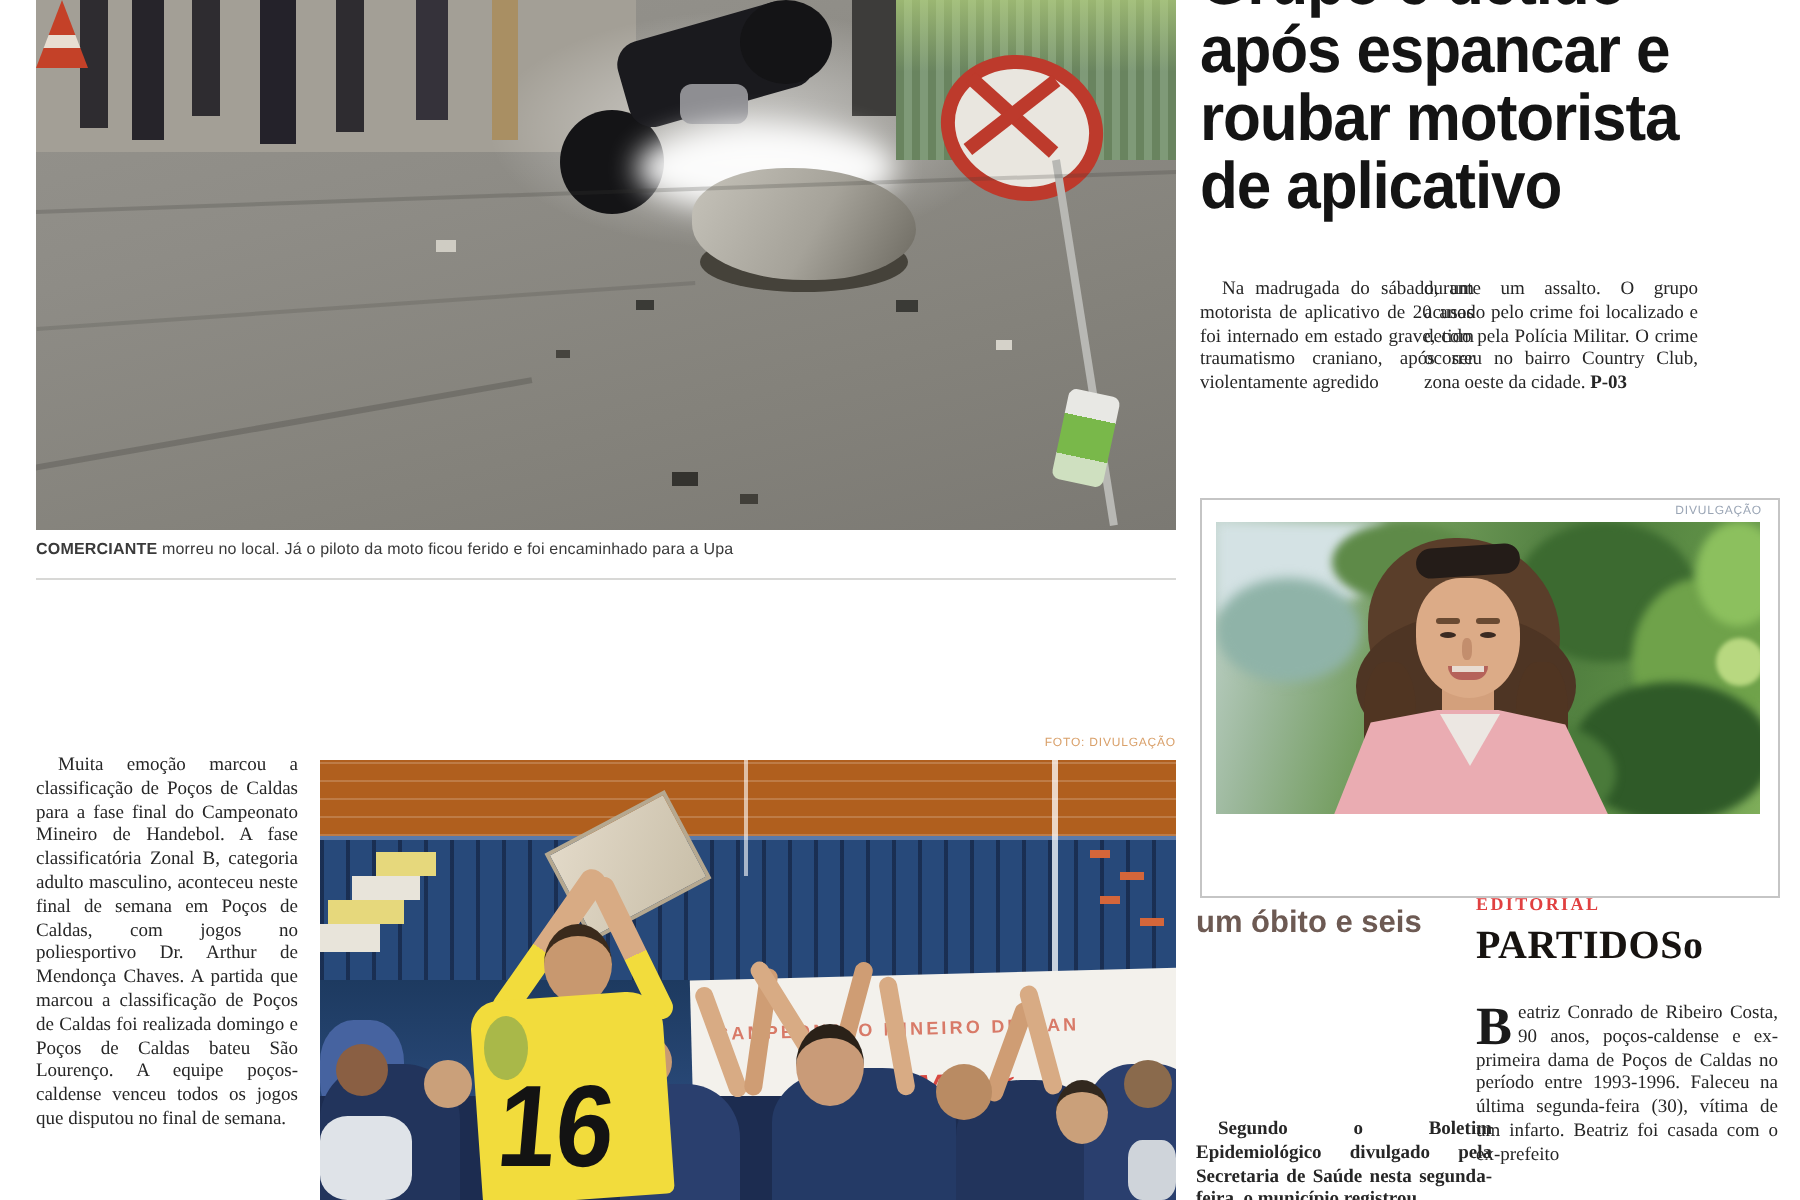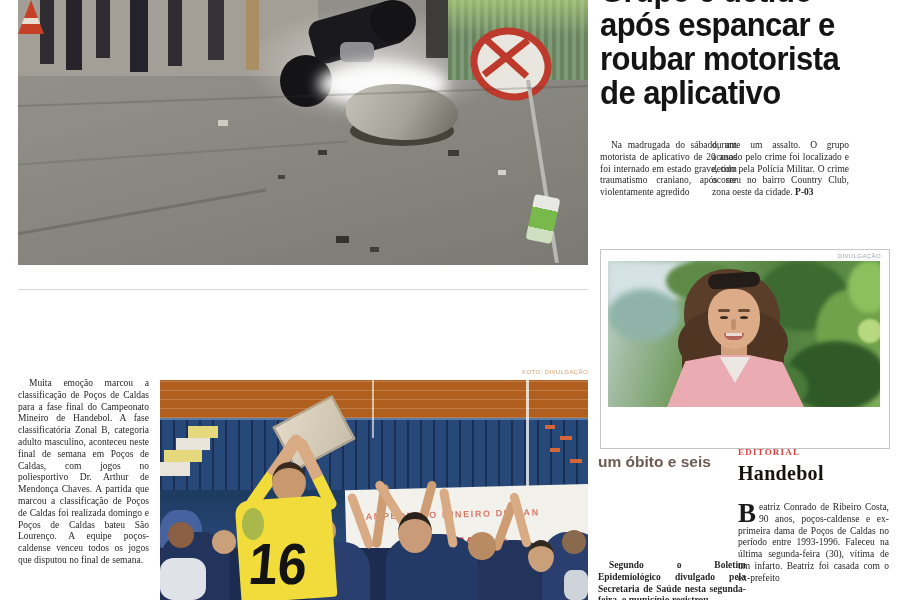--- a/index.html
+++ b/index.html
@@ -77,20 +77,23 @@
     <div class="shape" style="left:200px;top:120px;width:10px;height:6px;background:#cfccc3;"></div>
     <div class="shape" style="left:480px;top:170px;width:8px;height:5px;background:#d5d2c9;"></div>
 
     <div class="shape" style="left:-5px;top:95px;width:580px;height:2px;background:rgba(60,60,55,0.22);transform:rotate(-2deg);"></div>
     <div class="shape" style="left:0;top:152px;width:330px;height:2px;background:rgba(60,60,55,0.18);transform:rotate(-4deg);"></div>
     <div class="shape" style="left:-20px;top:212px;width:270px;height:3px;background:rgba(40,40,38,0.22);transform:rotate(-10deg);"></div>
 
     <div class="shape" style="left:512px;top:196px;width:26px;height:46px;border-radius:4px;background:linear-gradient(#e8e8e4 0 28%,#79b84a 28% 72%,#cfe0c0 72%);transform:rotate(12deg);"></div>
   </div>
 
+  <div class="abs caption" style="left:18px;top:270px;width:570px;">
+    <b>COMERCIANTE</b><span> morreu no local. Já o piloto da moto ficou ferido e foi encaminhado para a Upa</span>
+  </div>
   <div class="abs rule" style="left:18px;top:289px;width:570px;"></div>
 
 
   <div class="abs serif bodytxt indent" style="left:18px;top:378px;width:131px;height:222px;overflow:hidden;">Muita emoção marcou a classificação de Poços de Caldas para a fase final do Campeonato Mineiro de Handebol. A fase classificatória Zonal B, categoria adulto masculino, aconteceu neste final de semana em Poços de Caldas, com jogos no poliesportivo Dr. Arthur de Mendonça Chaves. A partida que marcou a classificação de Poços de Caldas foi realizada domingo e Poços de Caldas bateu São Lourenço. A equipe poços-caldense venceu todos os jogos que disputou no final de semana.</div>
 
   <div class="abs credit" style="left:160px;top:369px;width:428px;text-align:right;color:#d9a06a;">FOTO: DIVULGAÇÃO</div>
 
   <div class="abs photo" style="left:160px;top:380px;width:428px;height:220px;background:#27497a;">
     <div class="shape" style="left:0;top:0;width:428px;height:38px;background:#b05f1e;"></div>
     <div class="shape" style="left:0;top:0;width:428px;height:38px;background:repeating-linear-gradient(0deg,rgba(255,255,255,0.18) 0 1px,transparent 1px 9px);"></div>
@@ -194,18 +197,18 @@
       <div class="shape" style="left:112px;top:96px;width:30px;height:26px;background:#ece7e2;clip-path:polygon(0 0,100% 0,50% 100%);"></div>
     </div>
   </div>
 
   <div class="abs" style="left:598px;top:452px;width:130px;">
     <div class="covid-line">um óbito e seis</div>
   </div>
   <div class="abs serif bodytxt indent" style="left:598px;top:560px;width:148px;height:40px;overflow:hidden;font-weight:bold;">Segundo o Boletim Epidemiológico divulgado pela Secretaria de Saúde nesta segunda-feira, o município registrou</div>
 
   <div class="abs edit-label" style="left:738px;top:447px;">EDITORIAL</div>
-  <div class="abs edit-title" style="left:738px;top:462px;">Handebol</div>
+  <div class="abs edit-title" style="left:738px;top:462px;">PARTIDOSo</div>
   <div class="abs serif bodytxt" style="left:738px;top:502px;width:151px;height:98px;overflow:hidden;">
     <span class="dropcap">B</span><span>eatriz Conrado de Ribeiro Costa, 90 anos, poços-caldense e ex-primeira dama de Poços de Caldas no período entre 1993-1996. Faleceu na última segunda-feira (30), vítima de um infarto. Beatriz foi casada com o ex-prefeito</span>
   </div>
 
 </div>
 
 </body></html>

